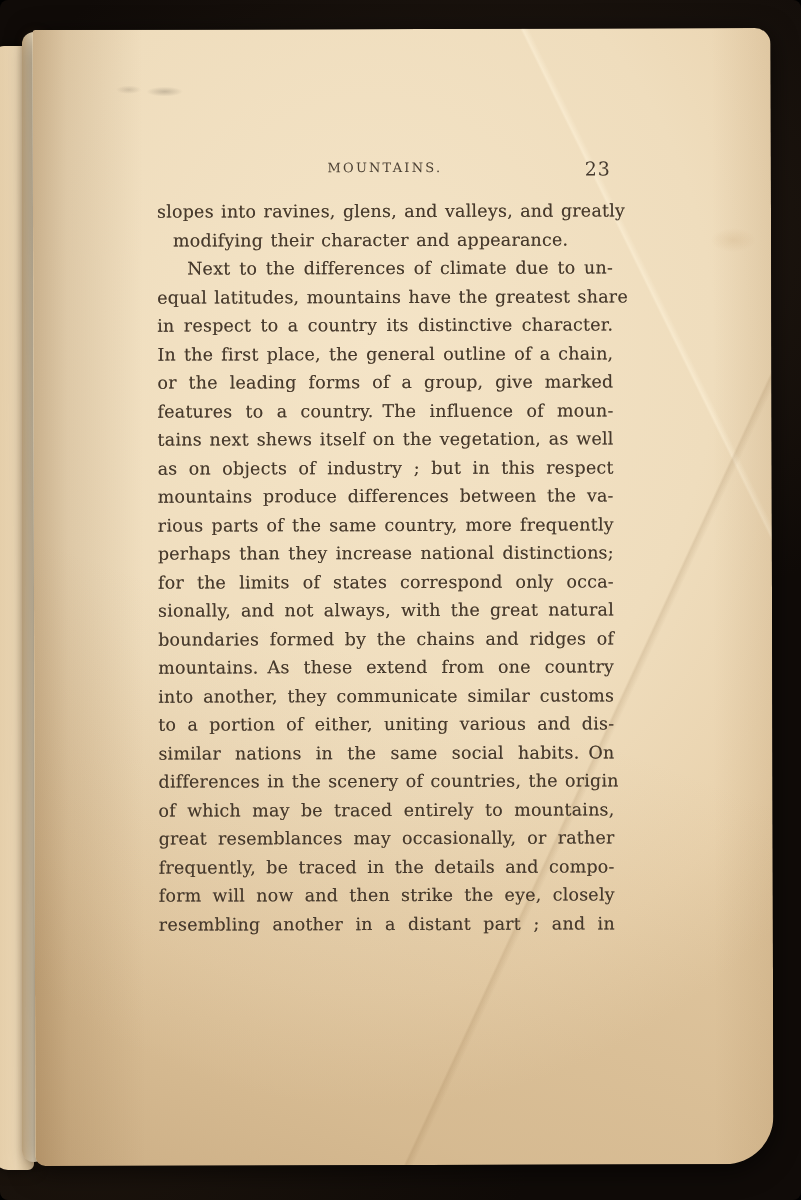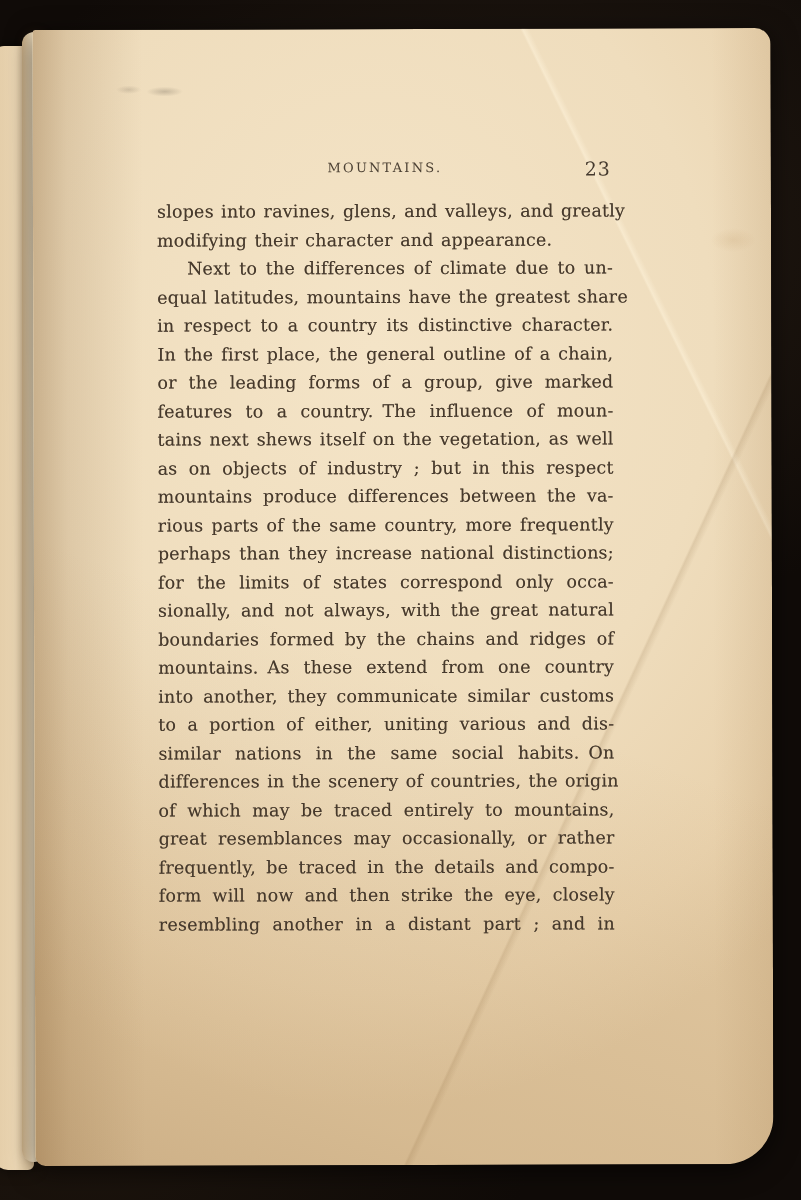--- a/index.html
+++ b/index.html
@@ -5,20 +5,21 @@
   html,body{margin:0;padding:0;background:#000;}
   .stage{
     position:relative;
     width:801px;height:1200px;
     overflow:hidden;
     background:
       radial-gradient(1000px 700px at 65% 20%, #241b13 0%, rgba(0,0,0,0) 55%),
       radial-gradient(900px 600px at 10% 95%, #1c140d 0%, rgba(0,0,0,0) 50%),
       #100b08;
     font-family:"DejaVu Serif","Liberation Serif",serif;
+    border-radius:8px;
   }
   
   .facing-page{
     position:absolute;
     left:-6px;top:46px;
     width:40px;height:1124px;
     border-radius:10px 4px 6px 14px;
     background:linear-gradient(to right,#e2cba6 0%,#ecd7b4 55%,#d8bf98 100%);
     box-shadow:0 0 14px rgba(0,0,0,.55);
   }
@@ -81,21 +82,21 @@
     letter-spacing:.25px;
     word-spacing:1.5px;
     text-shadow:0 0 .5px rgba(70,56,40,.55);
   }
   .line{
     height:28.5px;
     text-align:justify;
     text-align-last:justify;
     white-space:nowrap;
   }
-  .line.end{text-align-last:left;}
+  .line.end{text-align-last:left;margin-left:16px;}
   .line.indent{text-indent:30px;}
 </style>
 </head>
 <body>
 
 <div class="stage">
   <div class="facing-page"></div>
   <div class="page-curl"></div>
   <div class="page">
     <div class="header-row">

